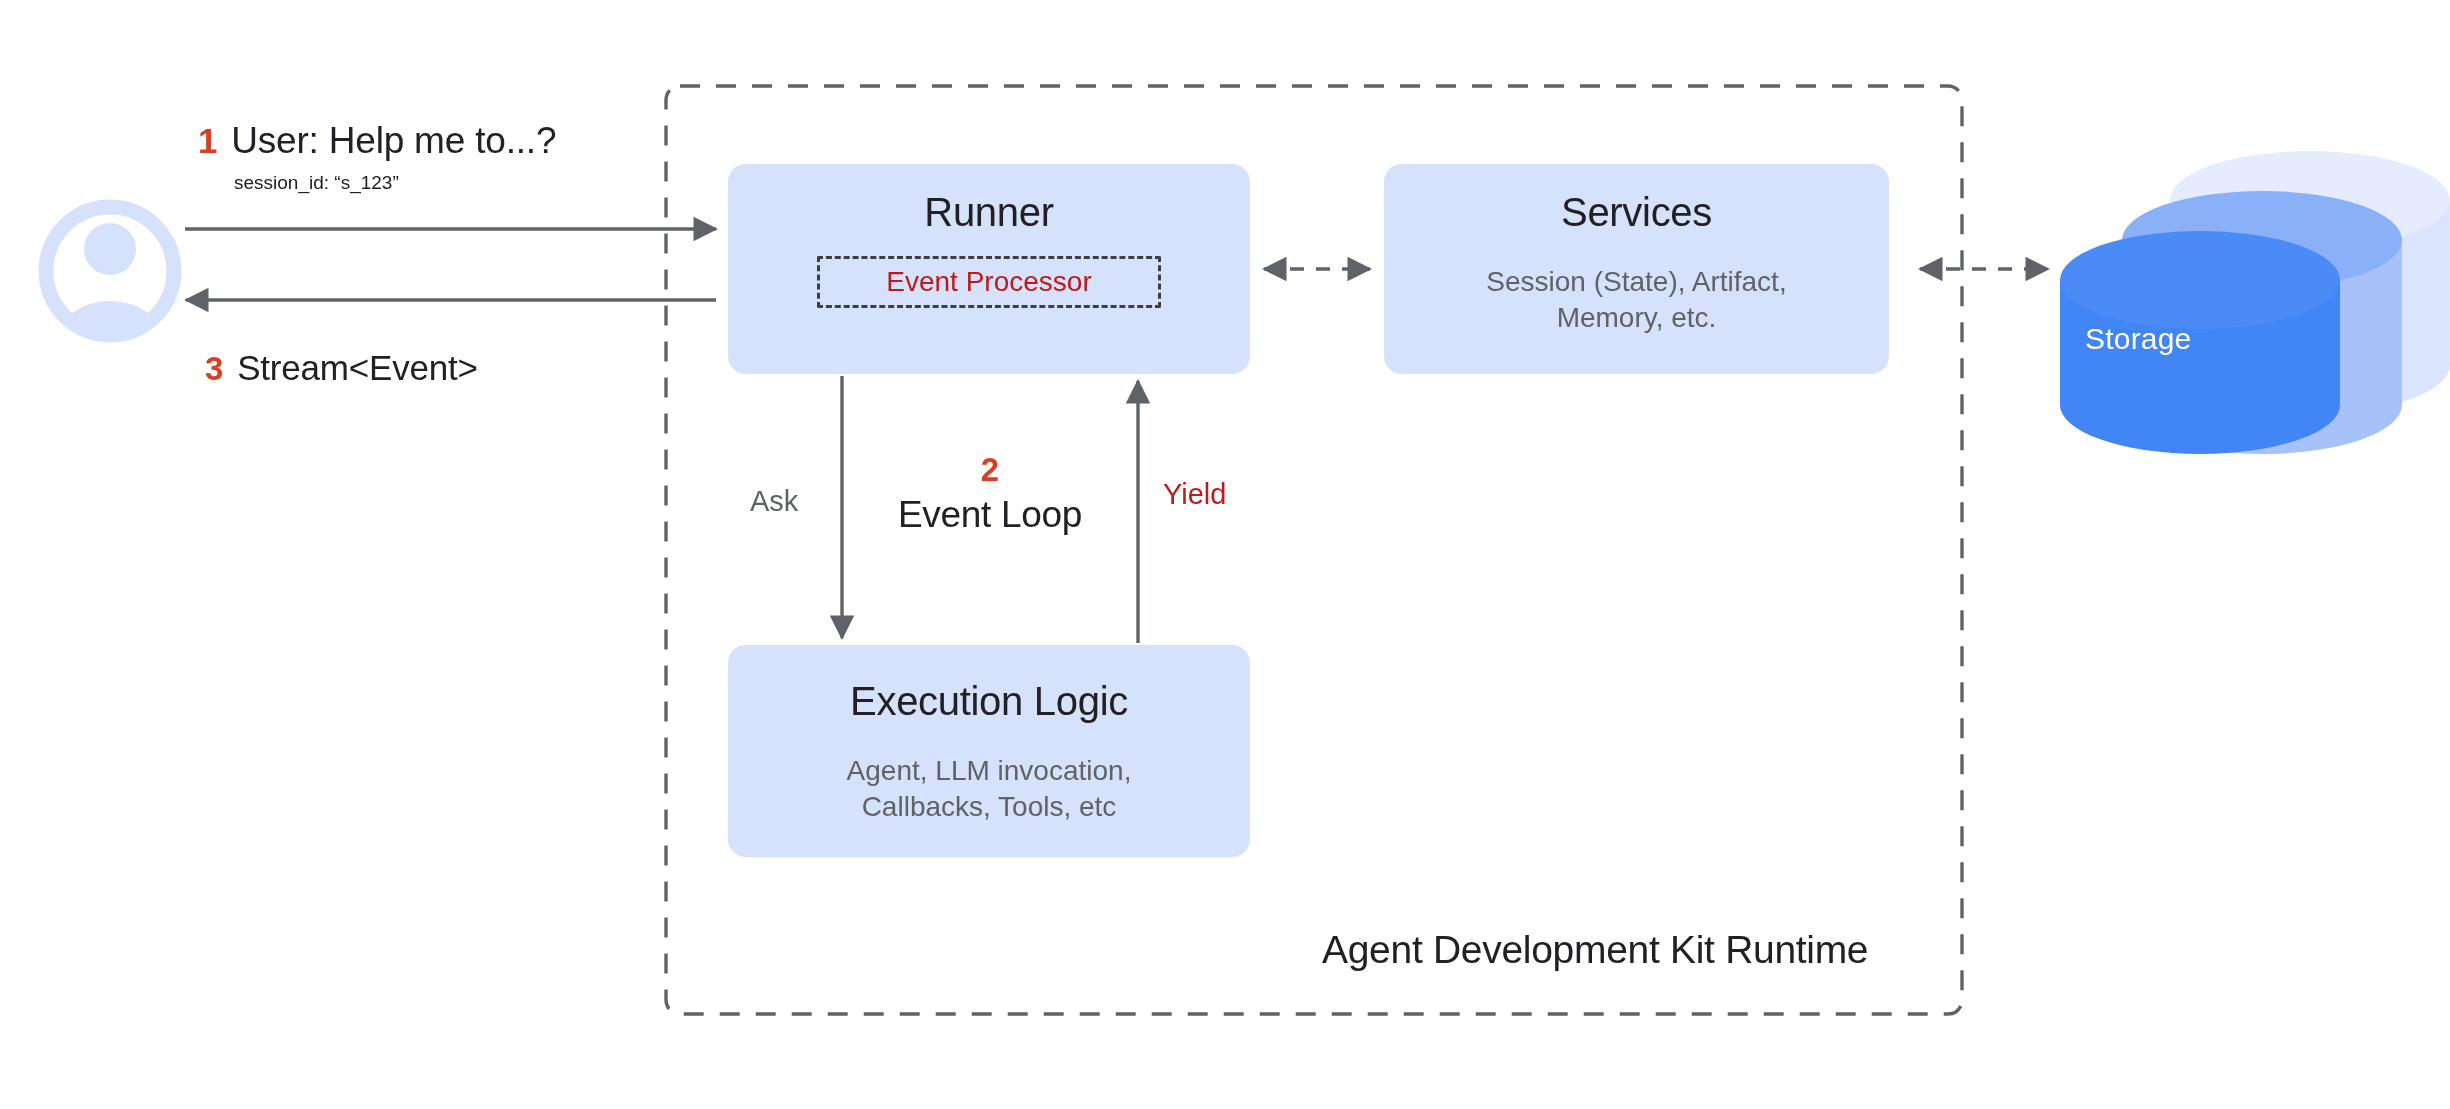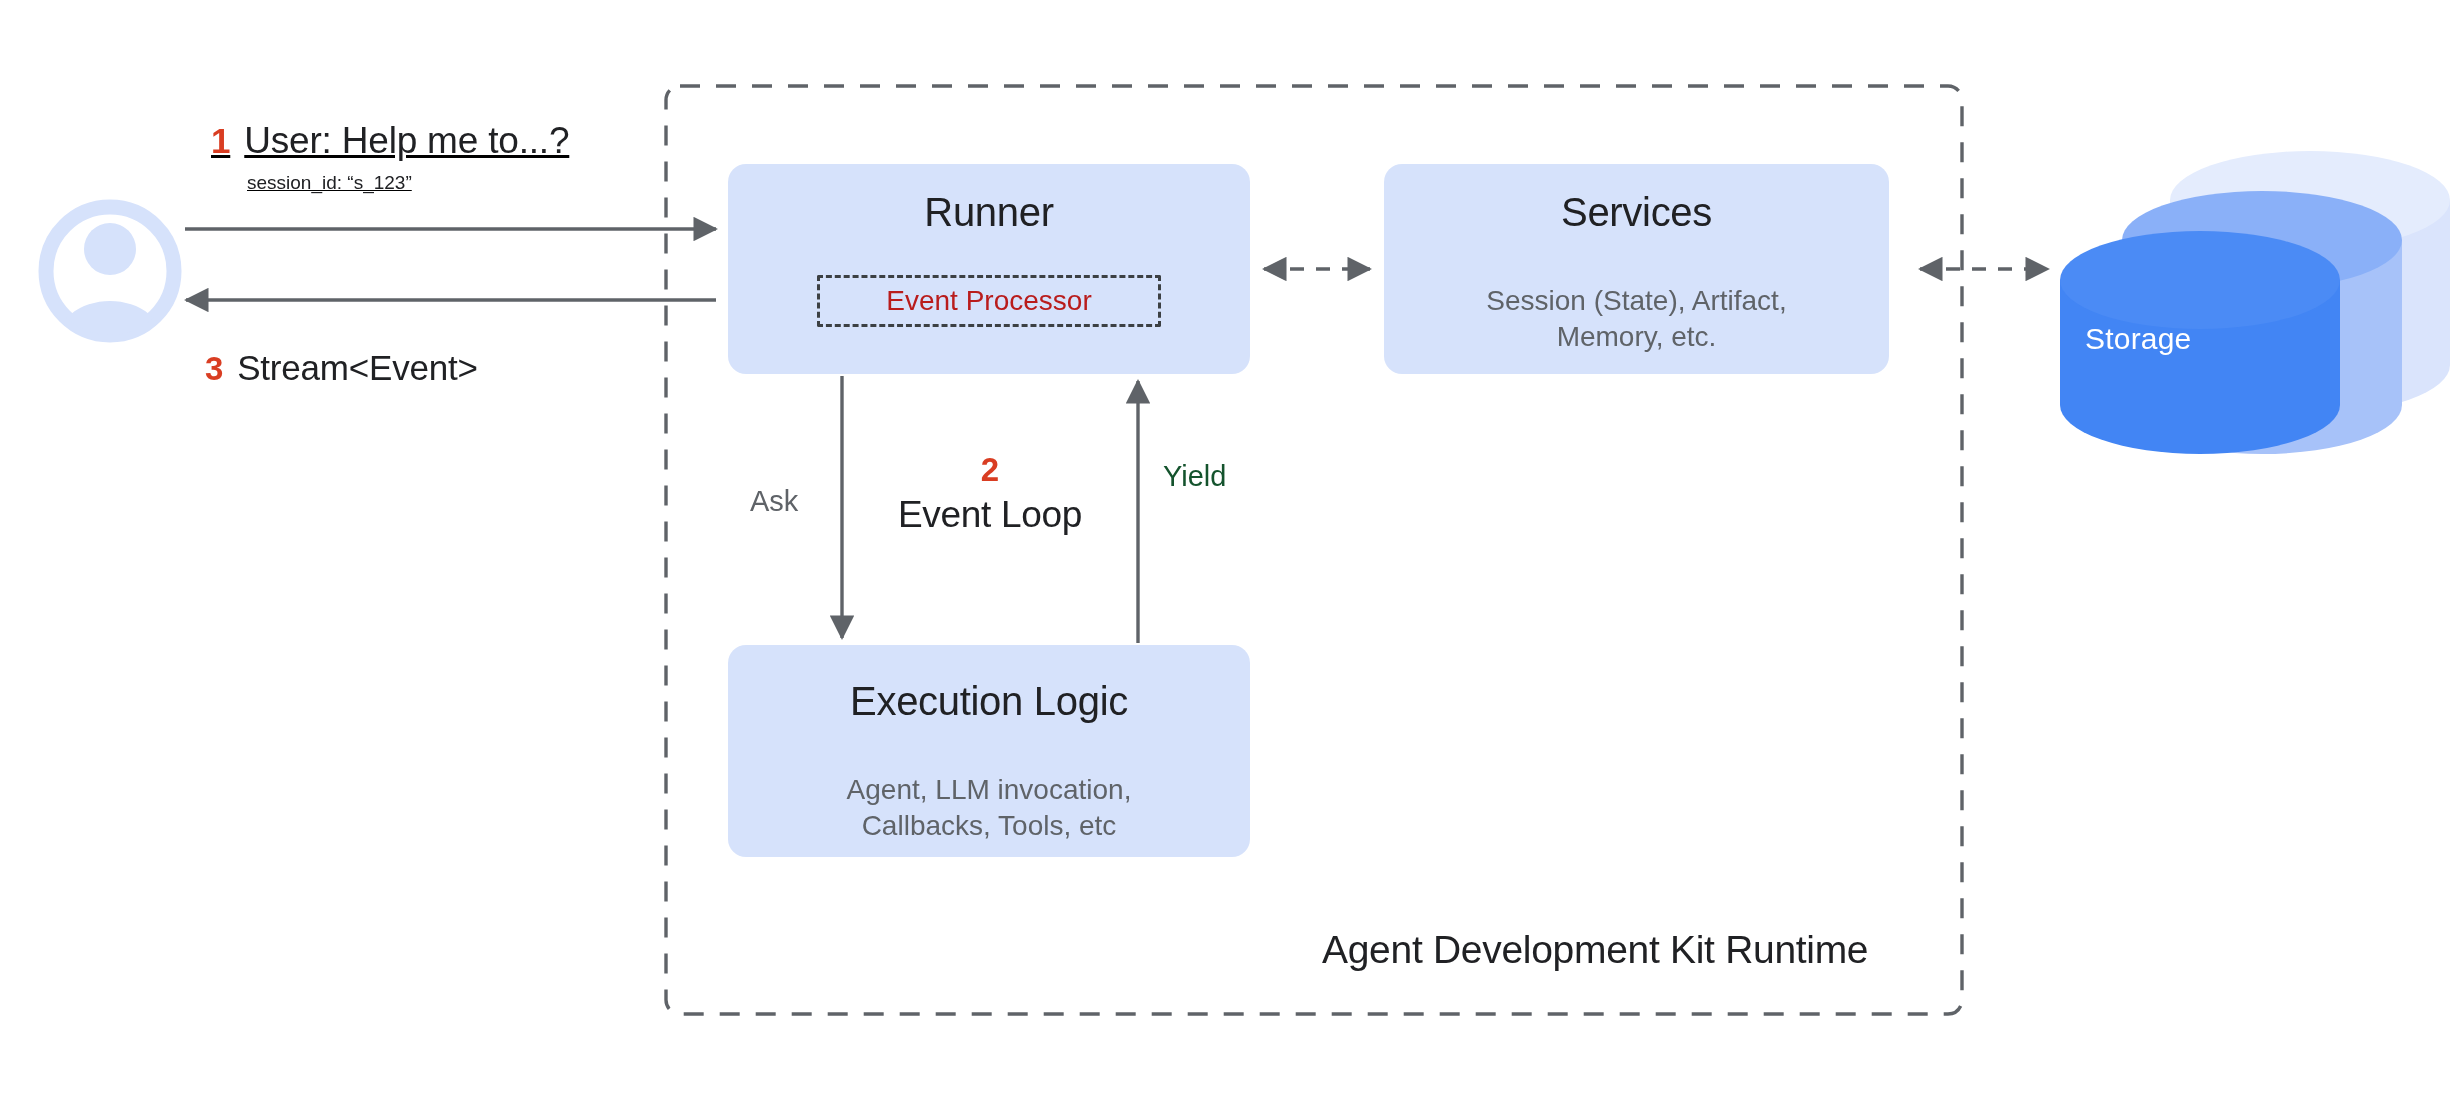--- a/index.html
+++ b/index.html
@@ -25,24 +25,23 @@
     height: 1109px;
   }
   .step-num {
     color: #d93d22;
     font-weight: 700;
   }
 
   
   #user-request-block {
     position: absolute;
-    left: 211px;
+    left: 198px;
     top: 120px;
     width: 600px;
-    text-decoration: underline;
   }
   #user-request-line {
     font-size: 37px;
     color: #202124;
     letter-spacing: -0.2px;
   }
   #user-request-line .step-num { margin-right: 14px; font-size: 35px; }
   #session-id-line {
     margin-top: 10px;
     margin-left: 36px;
@@ -64,21 +63,20 @@
   
   .node-box {
     position: absolute;
     background: #d6e2fb;
     border-radius: 18px;
     display: flex;
     flex-direction: column;
     align-items: center;
     justify-content: center;
     box-sizing: border-box;
-    gap: 19px;
   }
   .node-title {
     font-size: 40px;
     color: #202124;
     letter-spacing: -0.3px;
     line-height: 1.1;
   }
   .node-sub {
     font-size: 28px;
     color: #5f6368;
@@ -125,23 +123,23 @@
 
   
   #ask-label {
     position: absolute;
     left: 750px; top: 485px;
     font-size: 29px;
     color: #5f6368;
   }
   #yield-label {
     position: absolute;
-    left: 1163px; top: 460px;
+    left: 1163px; top: 478px;
     font-size: 29px;
-    color: #14532d;
+    color: #b91c1c;
   }
   #event-loop-block {
     position: absolute;
     left: 878px; top: 452px;
     width: 224px;
     text-align: center;
   }
   #event-loop-num {
     font-size: 33px;
     color: #d93d22;

